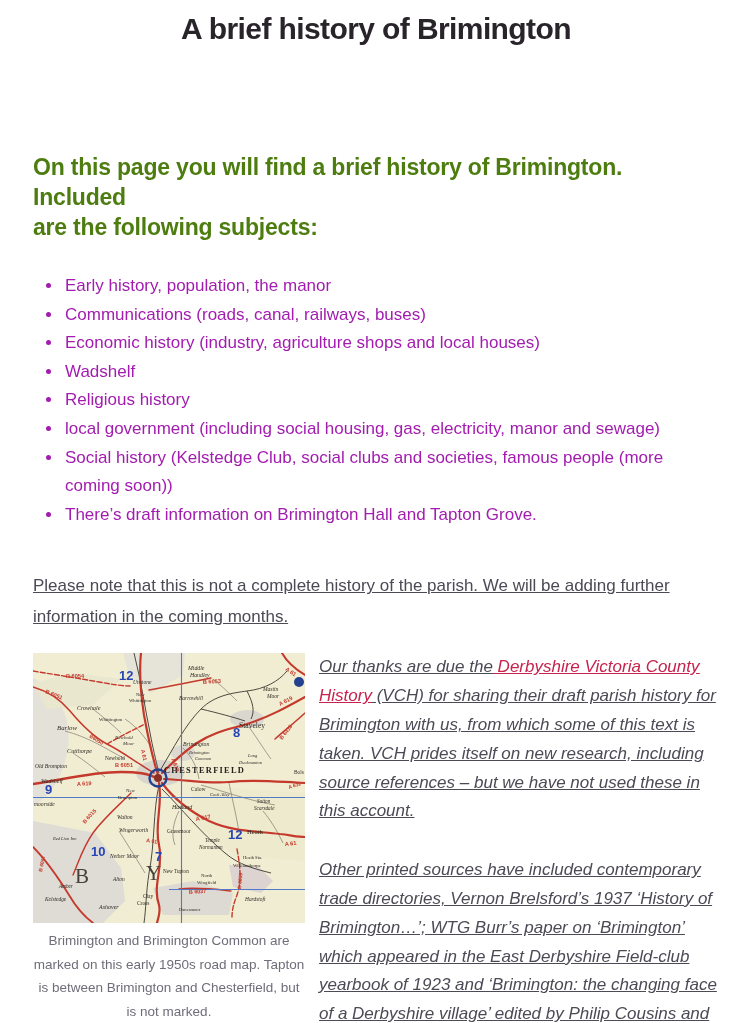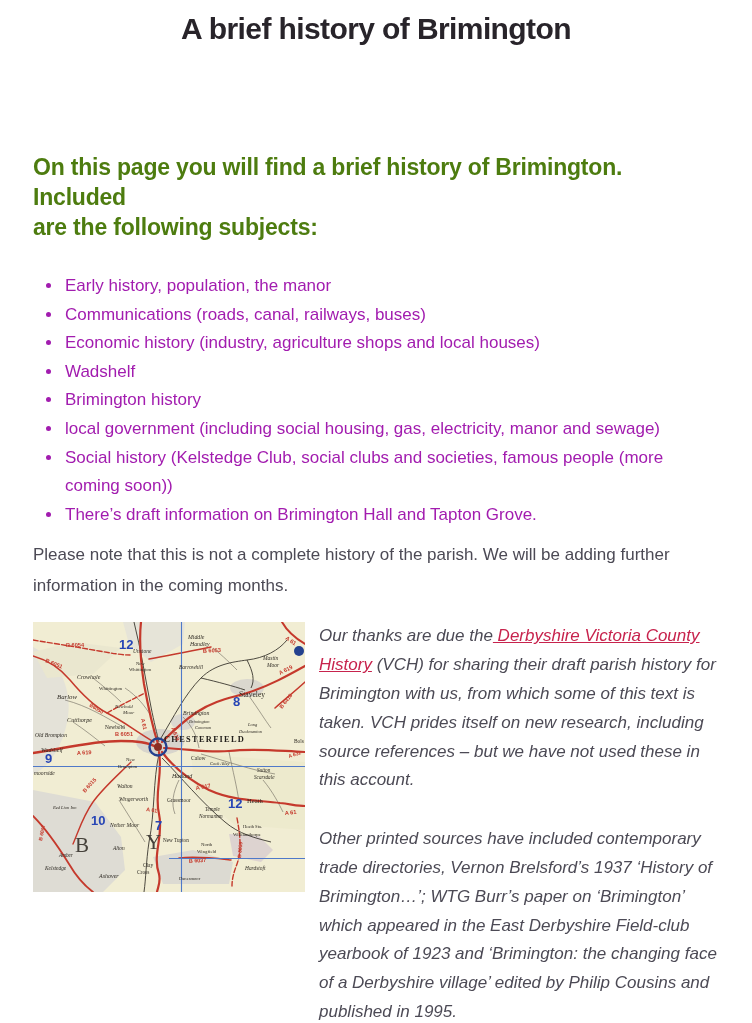--- a/index.html
+++ b/index.html
@@ -4,47 +4,47 @@
 <style>
   html,body{margin:0;padding:0;background:#ffffff;width:752px;overflow-x:hidden;}
   body{font-family:"Liberation Sans",sans-serif;color:#4c4a55;}
   .page{width:752px;box-sizing:border-box;padding:0 33px 10px;}
   h1.title{margin:10px 0 0;text-align:center;font-size:30px;line-height:38px;
     font-weight:700;color:#28242a;letter-spacing:-0.6px;}
   h2.intro{margin:104px 0 0;font-size:23px;line-height:30px;font-weight:700;
     color:#4d7c0f;letter-spacing:-0.2px;}
   ul.subjects{margin:30px 0 0;padding:0 0 0 30px;font-size:17px;line-height:28.6px;color:#a21caf;}
   ul.subjects li{padding-left:2px;}
-  p.note{margin:10px 0 0;font-size:17px;line-height:31px;color:#4c4a55;max-width:672px;}
+  p.note{margin:41px 0 0;font-size:17px;line-height:31px;color:#4c4a55;max-width:672px;text-decoration:underline;}
   .media-row{display:flex;margin:21px 0 0;gap:14px;align-items:flex-start;}
   figure.map-figure{margin:0;flex:0 0 272px;width:272px;}
   .map-wrap{width:272px;height:270px;overflow:hidden;background:#f1edd3;}
   .map-wrap svg{display:block;}
   figcaption.map-caption{margin-top:6px;font-size:13.5px;line-height:23.5px;
     color:#6f6d79;text-align:center;}
   .text-col{flex:1;min-width:0;font-size:17px;line-height:28.8px;font-style:italic;color:#4c4a55;}
-  .text-col p{margin:0 0 30px;}
+  .text-col p{margin:0 0 30px;text-decoration:underline;}
   .text-col p:last-child{margin-bottom:0;}
   a.vch-link{color:#c7234d;text-decoration:underline;}
 </style>
 </head>
 <body>
 
 <div class="page">
 
   <h1 class="title">A brief history of Brimington</h1>
 
   <h2 class="intro"><span>On this page you will find a brief history of Brimington. Included</span><br><span>are the following subjects:</span></h2>
 
   <ul class="subjects" id="subjects-list">
       <li>Early history, population, the manor</li>
       <li>Communications (roads, canal, railways, buses)</li>
       <li>Economic history (industry, agriculture shops and local houses)</li>
       <li>Wadshelf</li>
-      <li>Brimington history</li>
+      <li>Religious history</li>
       <li>local government (including social housing, gas, electricity, manor and sewage)</li>
       <li>Social history (Kelstedge Club, social clubs and societies, famous people (more coming soon))</li>
       <li>There’s draft information on Brimington Hall and Tapton Grove.</li>
     </ul>
 
   <p class="note">Please note that this is not a complete history of the parish. We will be adding further information in the coming months.</p>
 
   <div class="media-row">
 
     <figure class="map-figure">
@@ -197,20 +197,21 @@
               <text x="200" y="84" font-size="13" fill="#2745b5" font-family="&quot;Liberation Sans&quot;,sans-serif" font-weight="700">8</text>
               <text x="12" y="141" font-size="13" fill="#2745b5" font-family="&quot;Liberation Sans&quot;,sans-serif" font-weight="700">9</text>
               <text x="58" y="203" font-size="13" fill="#2745b5" font-family="&quot;Liberation Sans&quot;,sans-serif" font-weight="700">10</text>
               <text x="122" y="208" font-size="13" fill="#2745b5" font-family="&quot;Liberation Sans&quot;,sans-serif" font-weight="700">7</text>
               <text x="195" y="186" font-size="13" fill="#2745b5" font-family="&quot;Liberation Sans&quot;,sans-serif" font-weight="700">12</text>
               <text x="42" y="230" font-size="21" fill="#45413a" font-family="&quot;Liberation Serif&quot;,serif" letter-spacing="1">B</text>
               <text x="113" y="227" font-size="21" fill="#45413a" font-family="&quot;Liberation Serif&quot;,serif" letter-spacing="1">Y</text>
             </g>
         </svg>
       </div>
+      <figcaption class="map-caption">Brimington and Brimington Common are marked on this early 1950s road map. Tapton is between Brimington and Chesterfield, but is not marked.</figcaption>
     </figure>
 
     <div class="text-col">
       <p><span>Our thanks are due the</span><a href="#" class="vch-link"> Derbyshire Victoria County History</a><span> (VCH) for sharing their draft parish history for Brimington with us, from which some of this text is taken. VCH prides itself on new research, including source references – but we have not used these in this account.</span></p>
       <p>Other printed sources have included contemporary trade directories, Vernon Brelsford’s 1937 ‘History of Brimington…’; WTG Burr’s paper on ‘Brimington’ which appeared in the East Derbyshire Field-club yearbook of 1923 and ‘Brimington: the changing face of a Derbyshire village’ edited by Philip Cousins and published in 1995.</p>
     </div>
 
   </div>
 </div>
 

